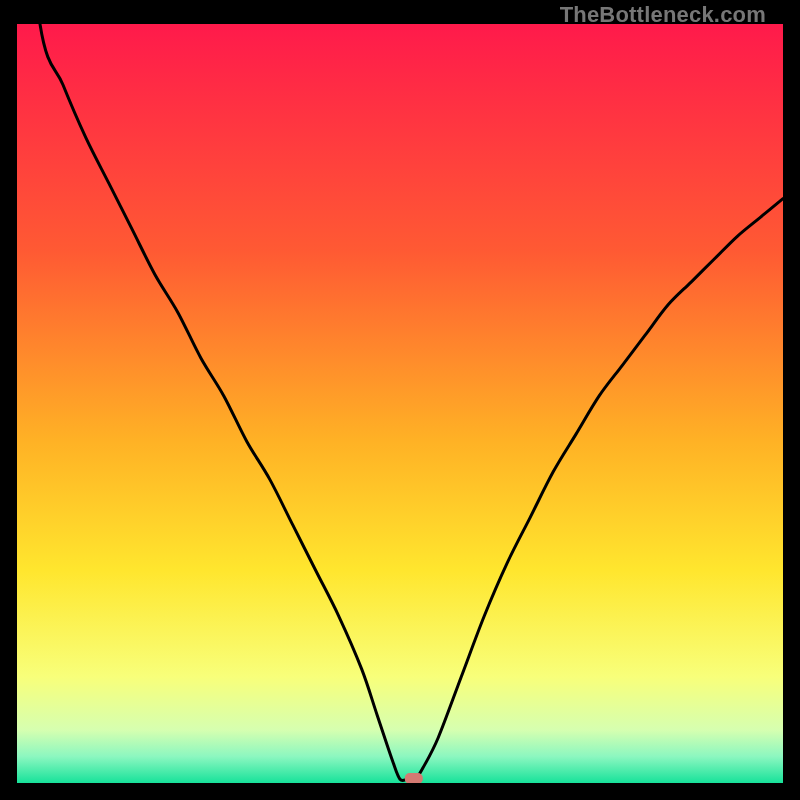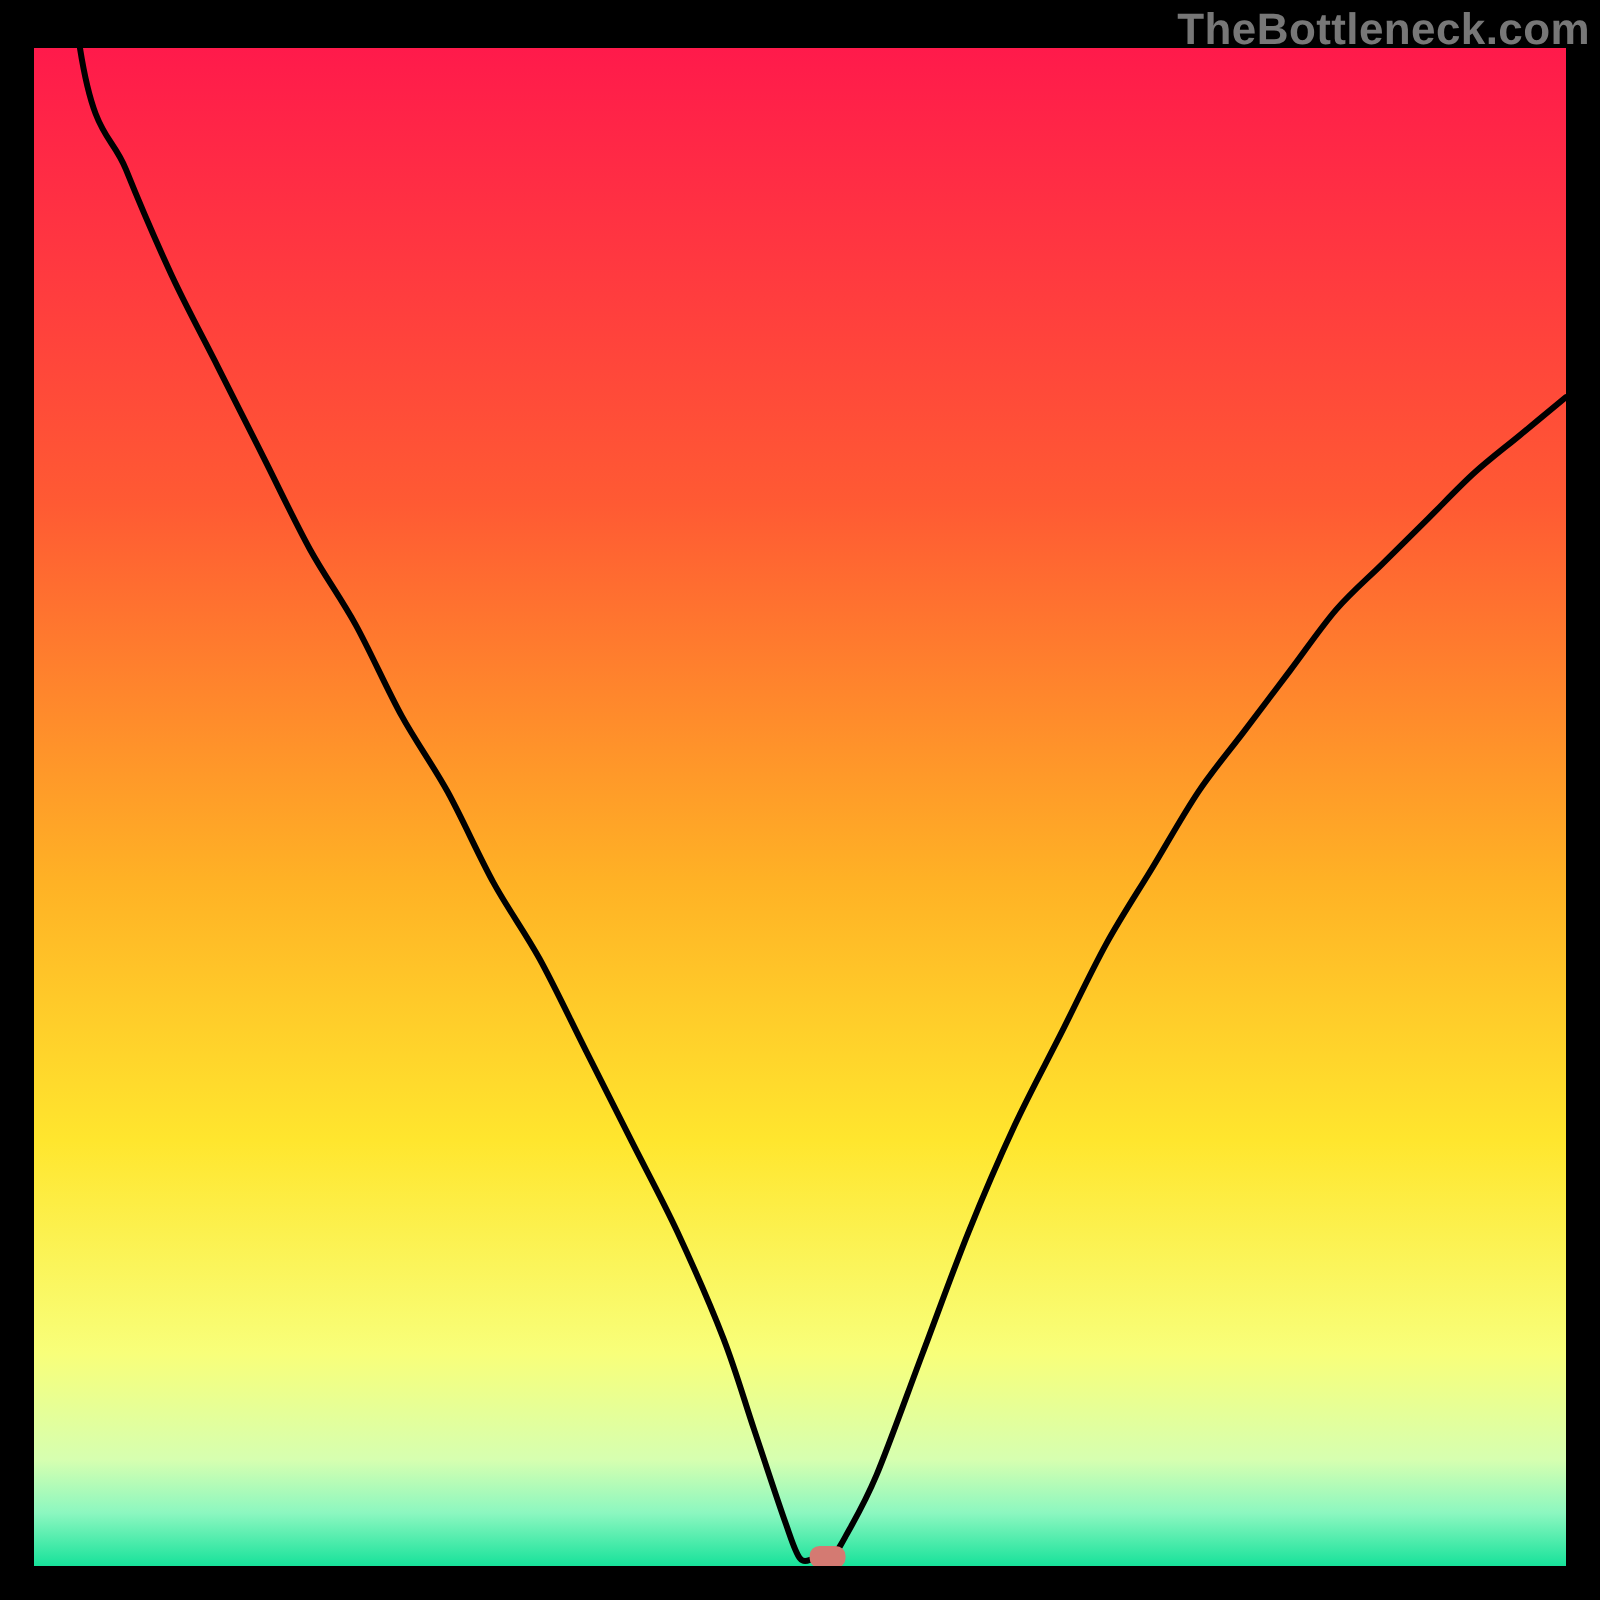--- a/index.html
+++ b/index.html
@@ -20,21 +20,21 @@
   .plot {
     position: absolute;
     left: 17px;
     top: 24px;
     width: 766px;
     height: 759px;
   }
   .watermark {
     position: absolute;
     top: 2px;
-    right: 5px;
+    right: 34px;
     color: #777;
     font-size: 22px;
     font-weight: bold;
     letter-spacing: 0.2px;
   }
   svg { display: block; }
 </style>
 </head>
 <body>
 

